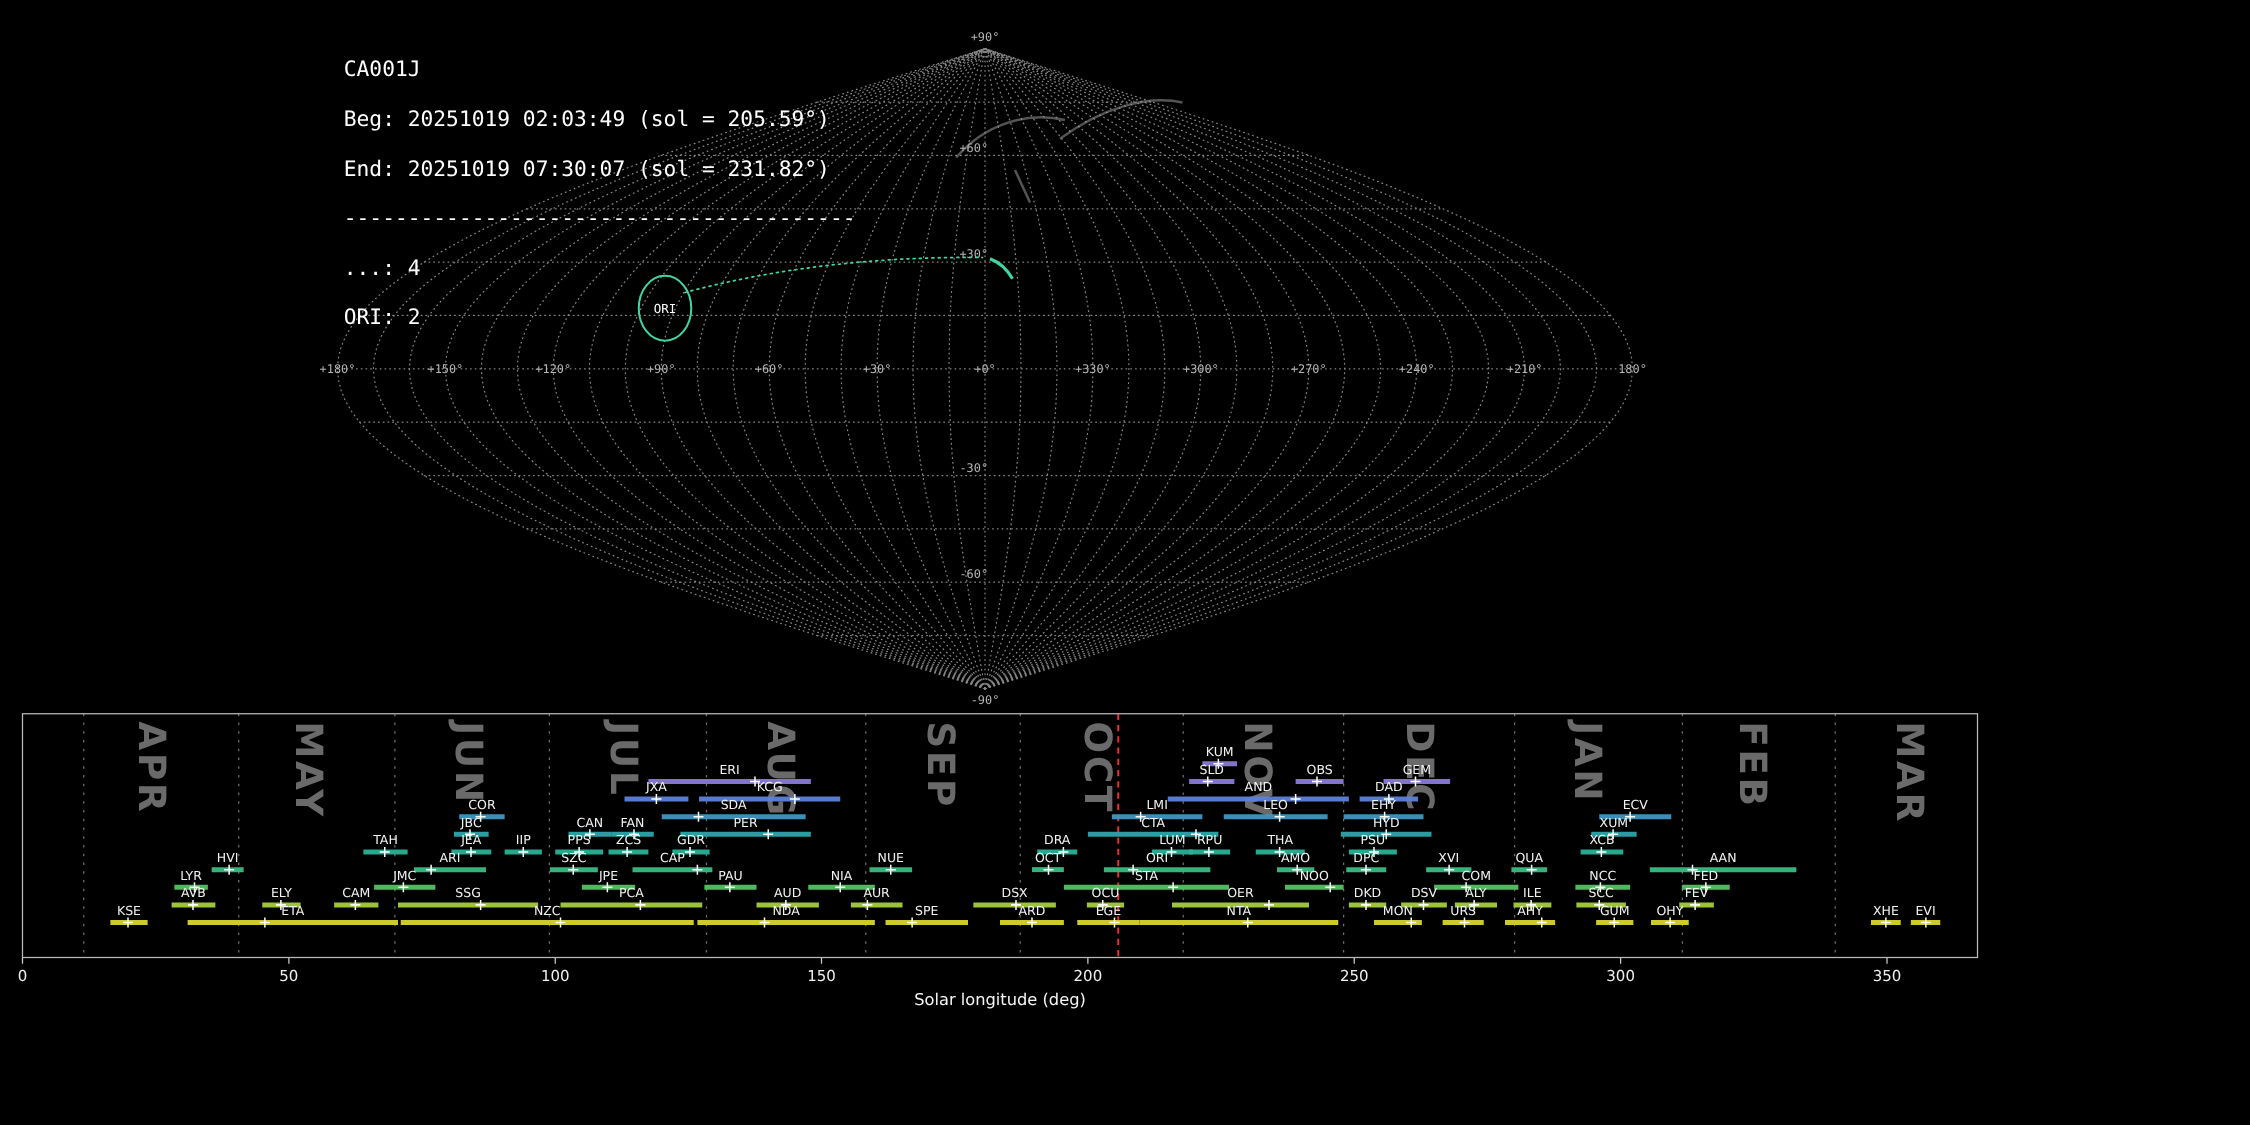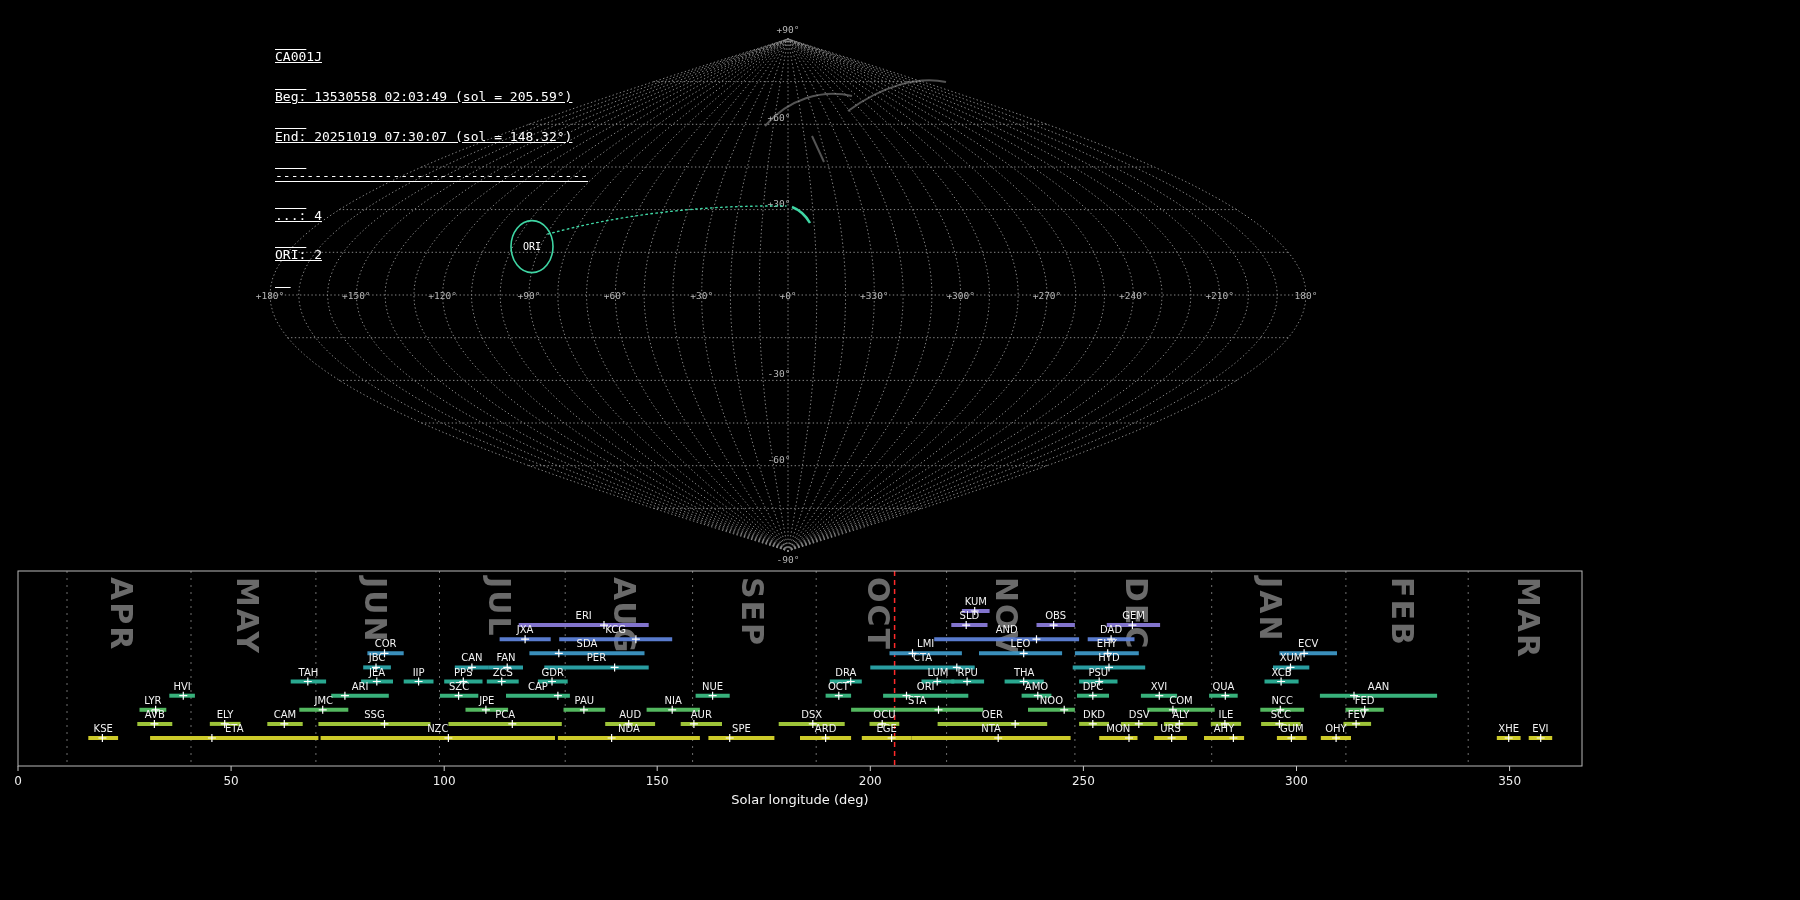--- a/index.html
+++ b/index.html
@@ -1,20 +1,20 @@
 <!DOCTYPE html>
 <html><head>
 <meta charset="utf-8">
 <style>
   html,body{margin:0;padding:0;background:#000;width:1800px;height:900px;overflow:hidden;}
   #app{position:relative;width:1800px;height:900px;background:#000;font-family:"DejaVu Sans",sans-serif;margin-top:14px;}
   #skymap{position:absolute;left:0;top:0;}
   #timeline{position:absolute;left:0;top:555px;}
   #info-box{position:absolute;left:275px;top:10px;color:#fff;font-family:"DejaVu Sans Mono",monospace;
-            font-size:13px;line-height:13.2px;white-space:pre;text-decoration:underline;}
+            font-size:17px;line-height:13.2px;white-space:pre;}
 </style>
 </head>
 <body>
 
 <div id="app">
   <svg id="skymap" width="1800" height="555">
       <g stroke="#a8a8a8" fill="none" stroke-width="1" stroke-dasharray="0.6 3.2" stroke-linecap="round" opacity="0.8">
         <line x1="653.9" y1="494.4" x2="922.1" y2="494.4"></line>
         <line x1="529.0" y1="451.7" x2="1047.0" y2="451.7"></line>
         <line x1="421.7" y1="409.0" x2="1154.3" y2="409.0"></line>
@@ -396,19 +396,19 @@
       <line x1="1496.8" y1="169.0" x2="1520.6" y2="169.0" stroke="#d9d52c" stroke-width="4" opacity="0.95"></line>
       <path d="M1504.7,169.0 H1512.7 M1508.7,165.0 V173.0" stroke="#ffffff" stroke-width="1.2"></path>
       <text x="1508.7" y="163.0" fill="#f2f2f2" font-size="10" text-anchor="middle" font-family="&quot;DejaVu Sans&quot;, sans-serif">XHE</text>
       <line x1="1528.7" y1="169.0" x2="1552.2" y2="169.0" stroke="#d9d52c" stroke-width="4" opacity="0.95"></line>
       <path d="M1536.7,169.0 H1544.7 M1540.7,165.0 V173.0" stroke="#ffffff" stroke-width="1.2"></path>
       <text x="1540.4" y="163.0" fill="#f2f2f2" font-size="10" text-anchor="middle" font-family="&quot;DejaVu Sans&quot;, sans-serif">EVI</text>
       <rect x="18" y="2" width="1564" height="195" fill="none" stroke="#b9b9b9" stroke-width="1"></rect>
     </svg>
   <div id="info-box">
     <div>CA001J</div>
-    <div>Beg: 13530558 02:03:49 (sol = 205.59°)</div>
-    <div>End: 20251019 07:30:07 (sol = 148.32°)</div>
+    <div>Beg: 20251019 02:03:49 (sol = 205.59°)</div>
+    <div>End: 20251019 07:30:07 (sol = 231.82°)</div>
     <div>----------------------------------------</div>
     <div>...: 4</div>
     <div>ORI: 2</div>
   </div>
 </div>
 
 </body></html>

